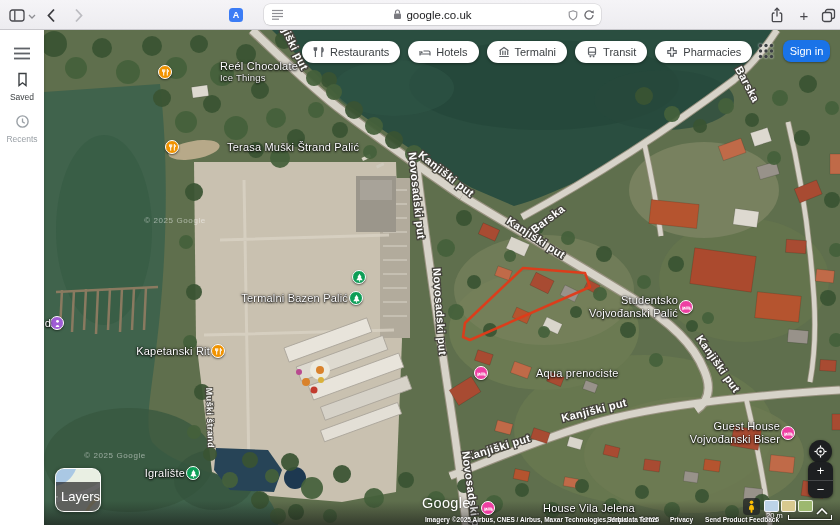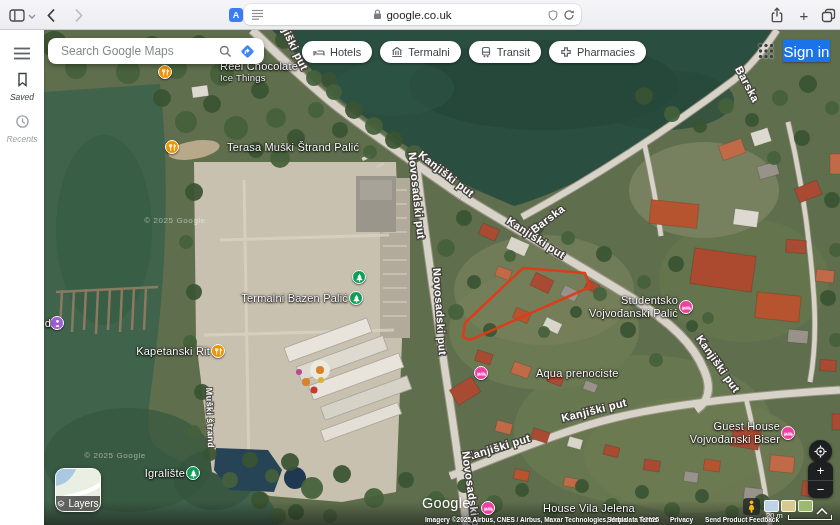--- a/index.html
+++ b/index.html
@@ -6,34 +6,34 @@
   html,body { width:840px; height:525px; }
   body { position:relative; overflow:hidden; background:#fff;
          font-family:"Liberation Sans","DejaVu Sans",sans-serif; }
 
   
   .chrome { position:absolute; left:0; top:0; width:840px; height:30px;
             background:linear-gradient(#f5f4f7,#edecf0);
             border-bottom:1px solid #c9c8cd; z-index:10; }
   .tico { position:absolute; background:none; border:none; display:flex;
           align-items:center; justify-content:center; color:#47474c; cursor:pointer; }
-  .urlbar { position:absolute; left:244px; top:4px; width:337px; height:21px;
+  .urlbar { position:absolute; left:264px; top:4px; width:337px; height:21px;
             background:#fff; border-radius:6px;
             box-shadow:0 0 0 .5px rgba(0,0,0,.14), 0 1px 2px rgba(0,0,0,.06);
             display:flex; align-items:center; justify-content:center; gap:4px;
             font-size:11.5px; color:#1d1d1f; cursor:text; }
   .ext-blue { position:absolute; left:229px; top:8px; width:14px; height:14px;
               border-radius:3.5px; background:#3b7cf5; color:#fff; font-size:9px;
               font-weight:bold; display:flex; align-items:center; justify-content:center; }
 
   
   .rail { position:absolute; left:0; top:30px; width:44px; height:495px;
           background:#fff; z-index:9; box-shadow:1px 0 2px rgba(0,0,0,.12); }
   .rail-item { position:absolute; left:0; width:44px; text-align:center; cursor:pointer; }
-  .rail-label { font-size:8.5px; color:#3c4043; margin-top:1px;font-style:italic; }
+  .rail-label { font-size:8.5px; color:#3c4043; margin-top:1px; }
   .rail-label.dim { color:#9aa0a6; }
 
   
   .map { position:absolute; left:44px; top:30px; width:796px; height:495px;
          overflow:hidden; background:#5f6f4d; }
   .terrain { position:absolute; left:0; top:0; }
   .rl { font:700 11px "Liberation Sans",sans-serif; fill:#fff; stroke:#45433c;
         stroke-width:2.6px; paint-order:stroke; letter-spacing:.4px; text-anchor:middle; }
   .rl.small { font-size:9px; stroke-width:2px; opacity:.92; }
   .wm { font:400 8px "Liberation Sans",sans-serif; fill:rgba(255,255,255,.48);
@@ -53,22 +53,22 @@
   .chips { position:absolute; left:258px; top:11px; display:flex; gap:8px;
            align-items:center; z-index:4; }
   .chip { display:flex; align-items:center; gap:5px; height:22px; padding:0 11px;
           background:#fff; border:none; border-radius:14px; cursor:pointer;
           box-shadow:0 1px 3px rgba(0,0,0,.4); font-size:11px; color:#3c4043;
           white-space:nowrap; font-family:inherit; }
   .apps-grid { position:absolute; left:712px; top:12px; width:20px; height:20px;
                background:none; border:none; z-index:4; cursor:pointer;
                filter:drop-shadow(0 0 1px rgba(255,255,255,.9)); }
   .signin { position:absolute; left:739px; top:10px; width:47px; height:22px;
-            background:#1a73e8; color:#fff; font-size:15px; border:none;
-            border-radius:1px; box-shadow:0 1px 2px rgba(0,0,0,.35); z-index:4;
+            background:#1a73e8; color:#fff; font-size:11px; border:none;
+            border-radius:8px; box-shadow:0 1px 2px rgba(0,0,0,.35); z-index:4;
             cursor:pointer; font-family:inherit; }
 
   
   .marker { position:absolute; width:14px; height:14px; border-radius:50%;
             border:1.6px solid #fff; box-shadow:0 1px 2px rgba(0,0,0,.5);
             transform:translate(-50%,-50%); z-index:3; display:flex;
             align-items:center; justify-content:center; cursor:pointer; }
   .food { background:#f09300; } .lodging { background:#ee3fa2; }
   .attraction { background:#0d9e57; } .museum { background:#a05cd5; }
   .mlabel { position:absolute; color:#fff; font-size:11px; font-weight:500;
@@ -77,22 +77,22 @@
             text-shadow:0 1px 2px rgba(0,0,0,.95), 0 0 3px rgba(0,0,0,.9), 0 0 1px #000; }
   .mlabel.rightside { transform:translateY(-50%);margin-left:45px; }
   .mlabel.leftside { transform:translate(-100%,-50%); text-align:right; }
   .mlabel .sub { font-size:9.5px; font-weight:400; opacity:.93; }
 
   
   .layers-btn { position:absolute; left:11px; top:438px; width:46px; height:44px;
                 border-radius:9px; overflow:hidden; z-index:4; cursor:pointer;
                 border:1.5px solid rgba(255,255,255,.9);
                 box-shadow:0 1px 4px rgba(0,0,0,.45); background:#e7ece0; }
-  .layers-caption { position:absolute; left:0; right:0; bottom:0; height:15px;
-                    background:rgba(28,28,30,.68); color:#fff; font-size:10px;
+  .layers-caption { position:absolute; left:0; right:0; bottom:0; height:29px;
+                    background:rgba(28,28,30,.68); color:#fff; font-size:13px;
                     display:flex; align-items:center; justify-content:center; gap:3px; }
   .loc-btn { position:absolute; left:765px; top:410px; width:23px; height:23px;
              border-radius:50%; background:#1d1f21; border:none; z-index:4;
              box-shadow:0 1px 3px rgba(0,0,0,.5); display:flex; align-items:center;
              justify-content:center; cursor:pointer; }
   .zoom-pill { position:absolute; left:764px; top:432px; width:25px; height:36px;
                background:#1d1f21; border-radius:7px; z-index:4; display:flex;
                flex-direction:column; box-shadow:0 1px 3px rgba(0,0,0,.5); }
   .zbtn { flex:1; background:none; border:none; color:#fff; font-size:13px;
           line-height:1; display:flex; align-items:center; justify-content:center;
@@ -554,33 +554,28 @@
   <div class="marker museum" style="left:13px;top:293px">
       <svg width="9" height="9" viewBox="0 0 10 10">
         <circle cx="5" cy="2.6" r="1.6" fill="#fff"></circle>
         <path d="M3,9 c0,-3.2 4,-3.2 4,0 Z" fill="#fff"></path>
       </svg>
     </div>
   <div class="mlabel leftside" style="left:7px;top:293px">
       <div>d</div>
     </div>
 
-  <div class="searchbox">
-    <input type="text" placeholder="Search Google Maps" style="">
-    <svg width="13" height="13" viewBox="0 0 13 13">
-        <circle cx="5.3" cy="5.3" r="3.8" fill="none" stroke="#6f7479" stroke-width="1.4"></circle>
-        <line x1="8.2" y1="8.2" x2="11.6" y2="11.6" stroke="#6f7479" stroke-width="1.4"></line>
-      </svg>
-    <svg width="17" height="17" viewBox="0 0 15 15">
-        <rect x="3.2" y="3.2" width="8.6" height="8.6" rx="1.6" fill="#4285f4" transform="rotate(45 7.5 7.5)"></rect>
-        <path d="M5.6,9.6 V7.8 a1,1 0 0 1 1,-1 h1.7 M7,5.3 l1.6,1.5 -1.6,1.5" stroke="#fff" stroke-width="1.1" fill="none"></path>
-      </svg>
-  </div>
 
   <div class="chips">
+    <button class="chip">
+      <svg width="12" height="12" viewBox="0 0 12 12">
+          <path d="M2.4,1.2 V11 M1.2,1.2 v2.2 a1.2,1.2 0 0 0 2.4,0 V1.2 M8.8,1.2 V11 M8.8,1.2 c1.9,1.6 1.9,4 0,5.2" stroke="#5f6368" stroke-width="1.2" fill="none"></path>
+        </svg>
+      <span>Restaurants</span>
+    </button>
     <button class="chip">
       <svg width="12" height="12" viewBox="0 0 12 12">
           <path d="M1,9.5 V5 M1,8 h10 M11,9.5 V6.5 a1.5,1.5 0 0 0 -1.5,-1.5 H4.5" stroke="#5f6368" stroke-width="1.2" fill="none"></path>
           <circle cx="2.7" cy="6.3" r="1" fill="#5f6368"></circle>
         </svg>
       <span>Hotels</span>
     </button>
     <button class="chip">
       <svg width="12" height="12" viewBox="0 0 12 12">
           <path d="M1.5,4.8 L6,1.5 L10.5,4.8 M2.3,4.8 V9 M4.8,4.8 V9 M7.2,4.8 V9 M9.7,4.8 V9 M1.2,10.5 H10.8" stroke="#5f6368" stroke-width="1.2" fill="none"></path>

